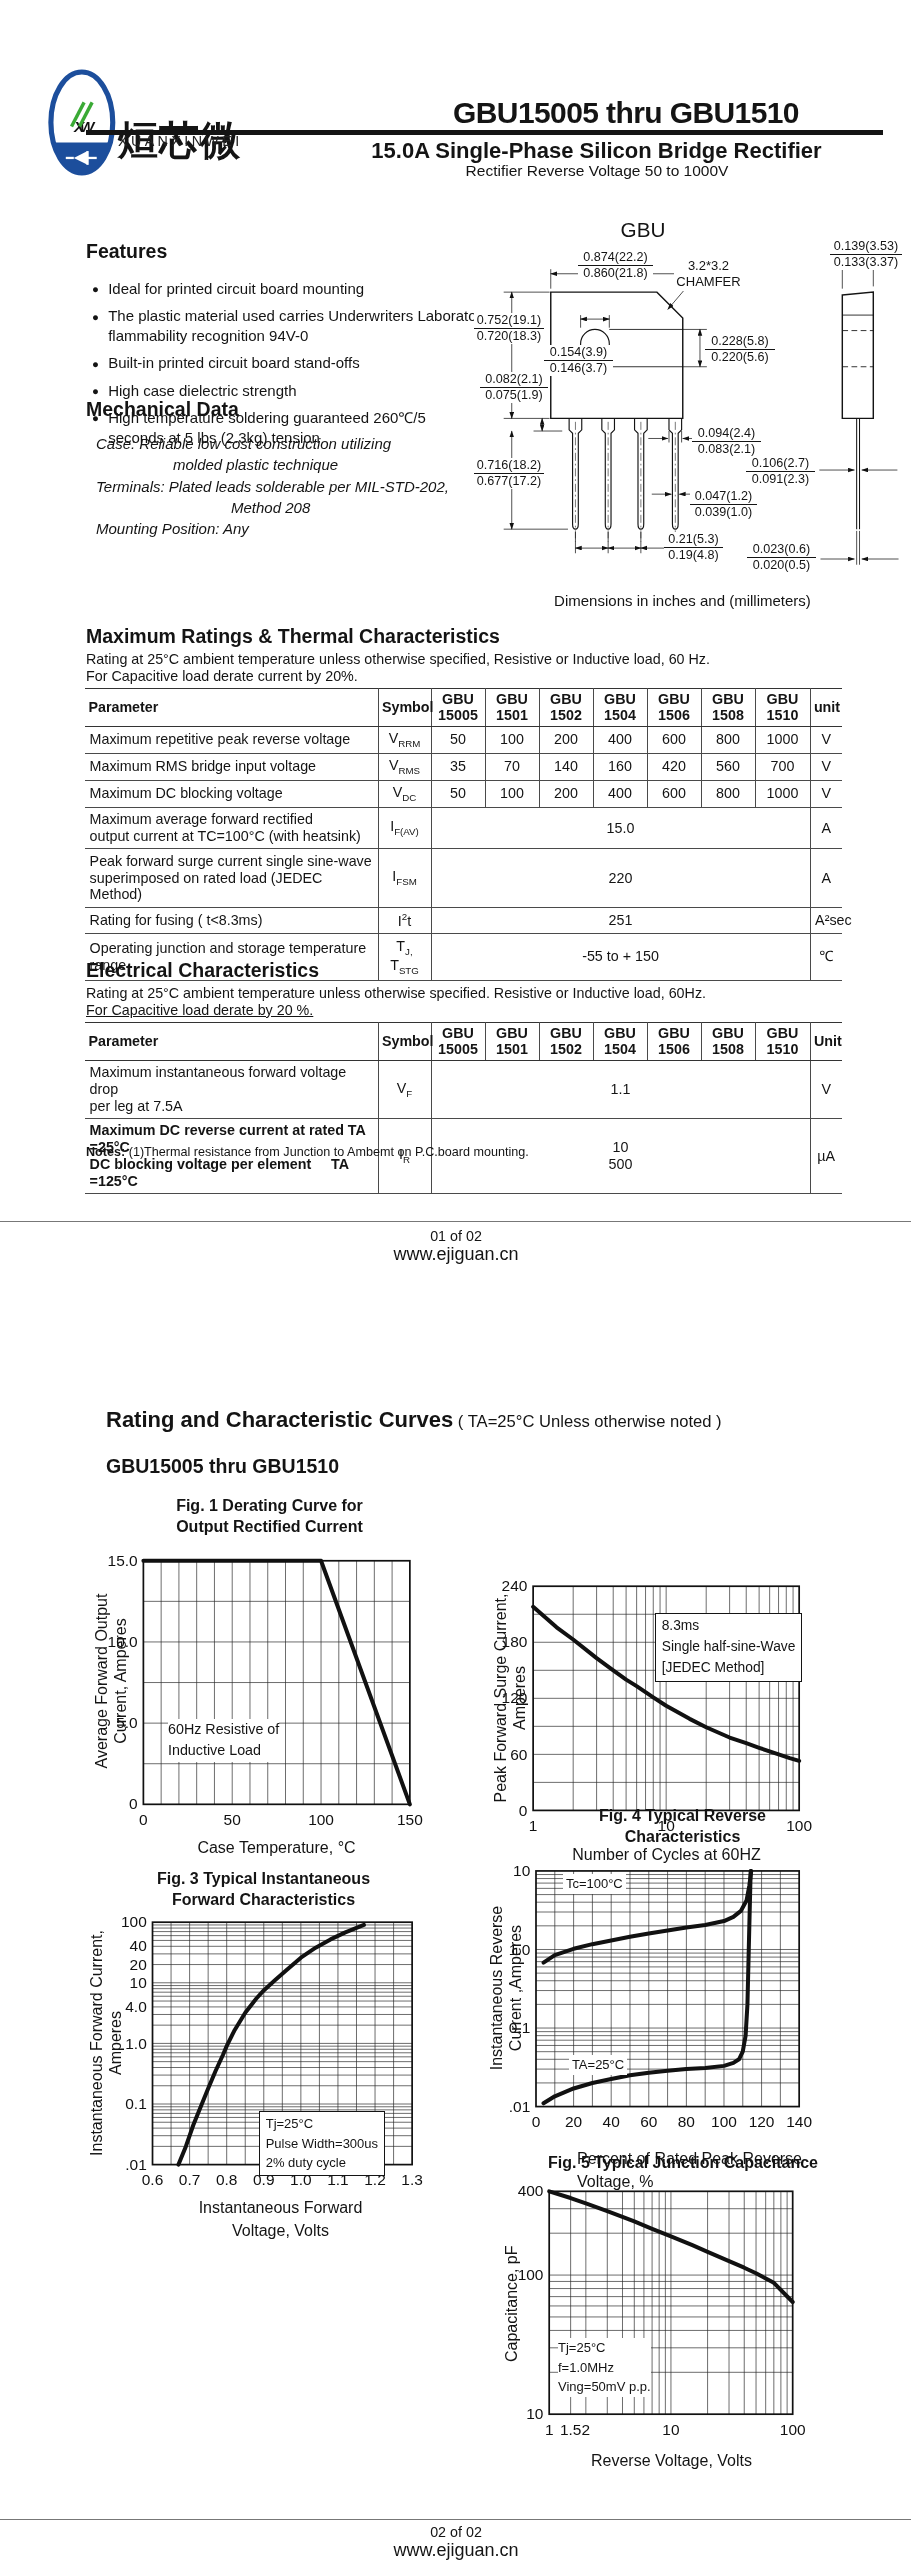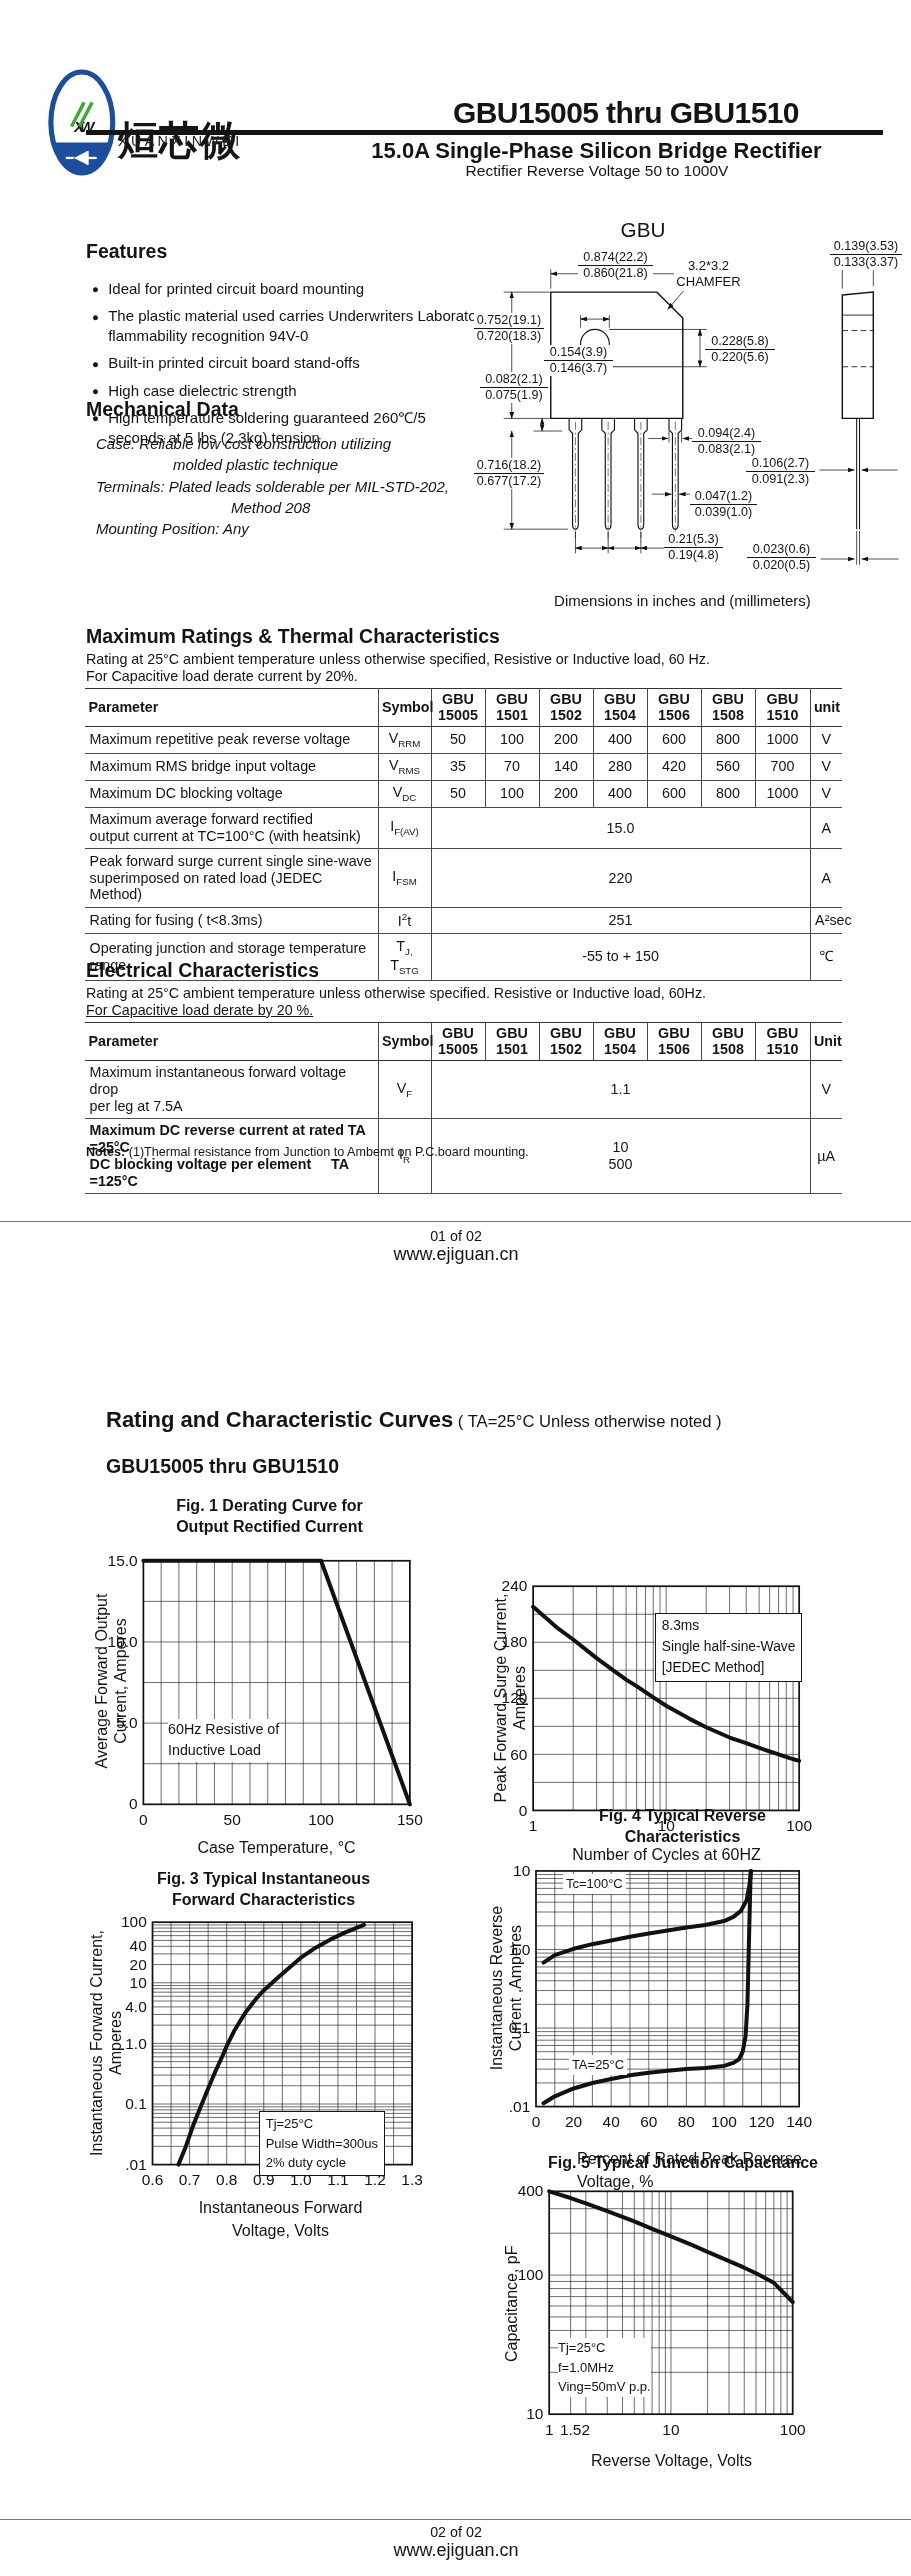--- a/index.html
+++ b/index.html
@@ -282,21 +282,21 @@
           <td class="val">800</td>
           <td class="val">1000</td>
           <td class="unit">V</td>
         </tr>
         <tr>
           <td class="param">Maximum RMS bridge input voltage</td>
           <td class="sym"><span>V</span><sub>RMS</sub></td>
           <td class="val">35</td>
           <td class="val">70</td>
           <td class="val">140</td>
-          <td class="val">280</td>
+          <td class="val">160</td>
           <td class="val">420</td>
           <td class="val">560</td>
           <td class="val">700</td>
           <td class="unit">V</td>
         </tr>
         <tr>
           <td class="param">Maximum DC blocking voltage</td>
           <td class="sym"><span>V</span><sub>DC</sub></td>
           <td class="val">50</td>
           <td class="val">100</td>

